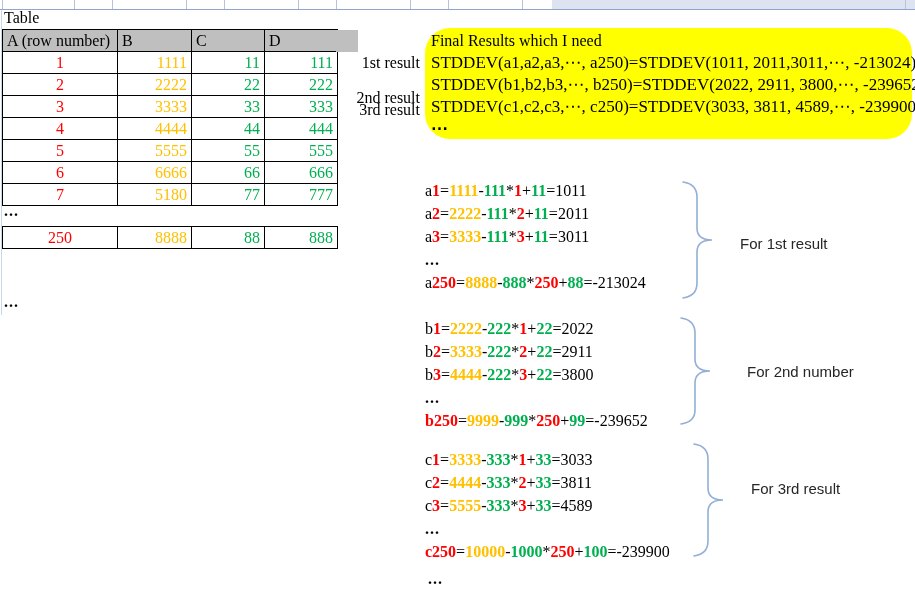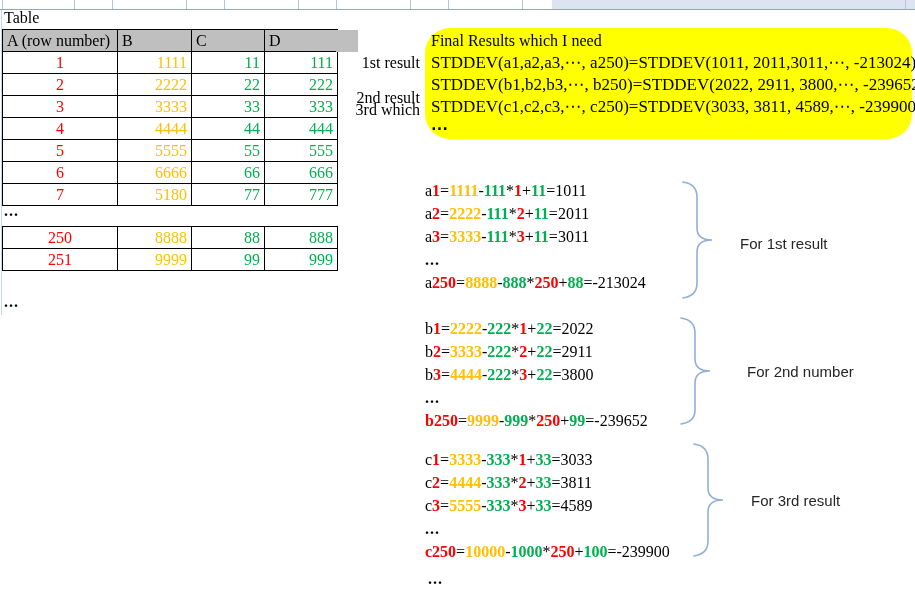--- a/index.html
+++ b/index.html
@@ -44,21 +44,21 @@
   .panel .pline{font-size:17px;}
 
   
   .fgroup{position:absolute;left:425px;white-space:nowrap;}
   .fgroup .fline{height:23px;line-height:23px;}
   .fgroup .fline b{font-weight:bold;}
   #fg1{top:179px;} #fg2{top:317px;} #fg3{top:448px;}
 
   .fglabel{position:absolute;font-family:"Liberation Sans", "DejaVu Sans", sans-serif;
            font-size:15px;color:#262626;}
-  #fgl1{left:740px;top:235px;} #fgl2{left:747px;top:363px;} #fgl3{left:751px;top:492px;}
+  #fgl1{left:740px;top:235px;} #fgl2{left:747px;top:363px;} #fgl3{left:751px;top:480px;}
 
   .finalDots{position:absolute;left:428px;top:570px;}
 
   svg.overlay{position:absolute;left:0;top:0;pointer-events:none;}
   svg.overlay path{stroke:var(--brace);stroke-width:1.6;fill:none;stroke-linecap:round;}
 </style>
 </head>
 <body>
 
 <div id="screen">
@@ -138,33 +138,27 @@
   <div class="grayext"></div>
   <div class="dots midDots">...</div>
   <table class="xtable" id="tableBottom">
     <tbody>
         <tr>
           <td class="c0">250</td>
           <td class="c1">8888</td>
           <td class="c2">88</td>
           <td class="c3">888</td>
         </tr>
-        <tr>
-          <td class="c0">251</td>
-          <td class="c1">9999</td>
-          <td class="c2">99</td>
-          <td class="c3">999</td>
-        </tr>
       </tbody>
   </table>
   <div class="dots botDots">...</div>
 
   <div class="rlabel" style="top:54px">1st result</div>
   <div class="rlabel" style="top:89px">2nd result</div>
-  <div class="rlabel" style="top:101px">3rd which</div>
+  <div class="rlabel" style="top:101px">3rd result</div>
 
   <div class="panel">
     <div class="ptitle">Final Results which I need</div>
     <div class="pline">STDDEV(a1,a2,a3,⋯, a250)=STDDEV(1011, 2011,3011,⋯, -213024)</div>
     <div class="pline">STDDEV(b1,b2,b3,⋯, b250)=STDDEV(2022, 2911, 3800,⋯, -239652)</div>
     <div class="pline">STDDEV(c1,c2,c3,⋯, c250)=STDDEV(3033, 3811, 4589,⋯, -239900)</div>
     <div class="pline dots">⋯</div>
   </div>
 
   <div class="fgroup" id="fg1">

